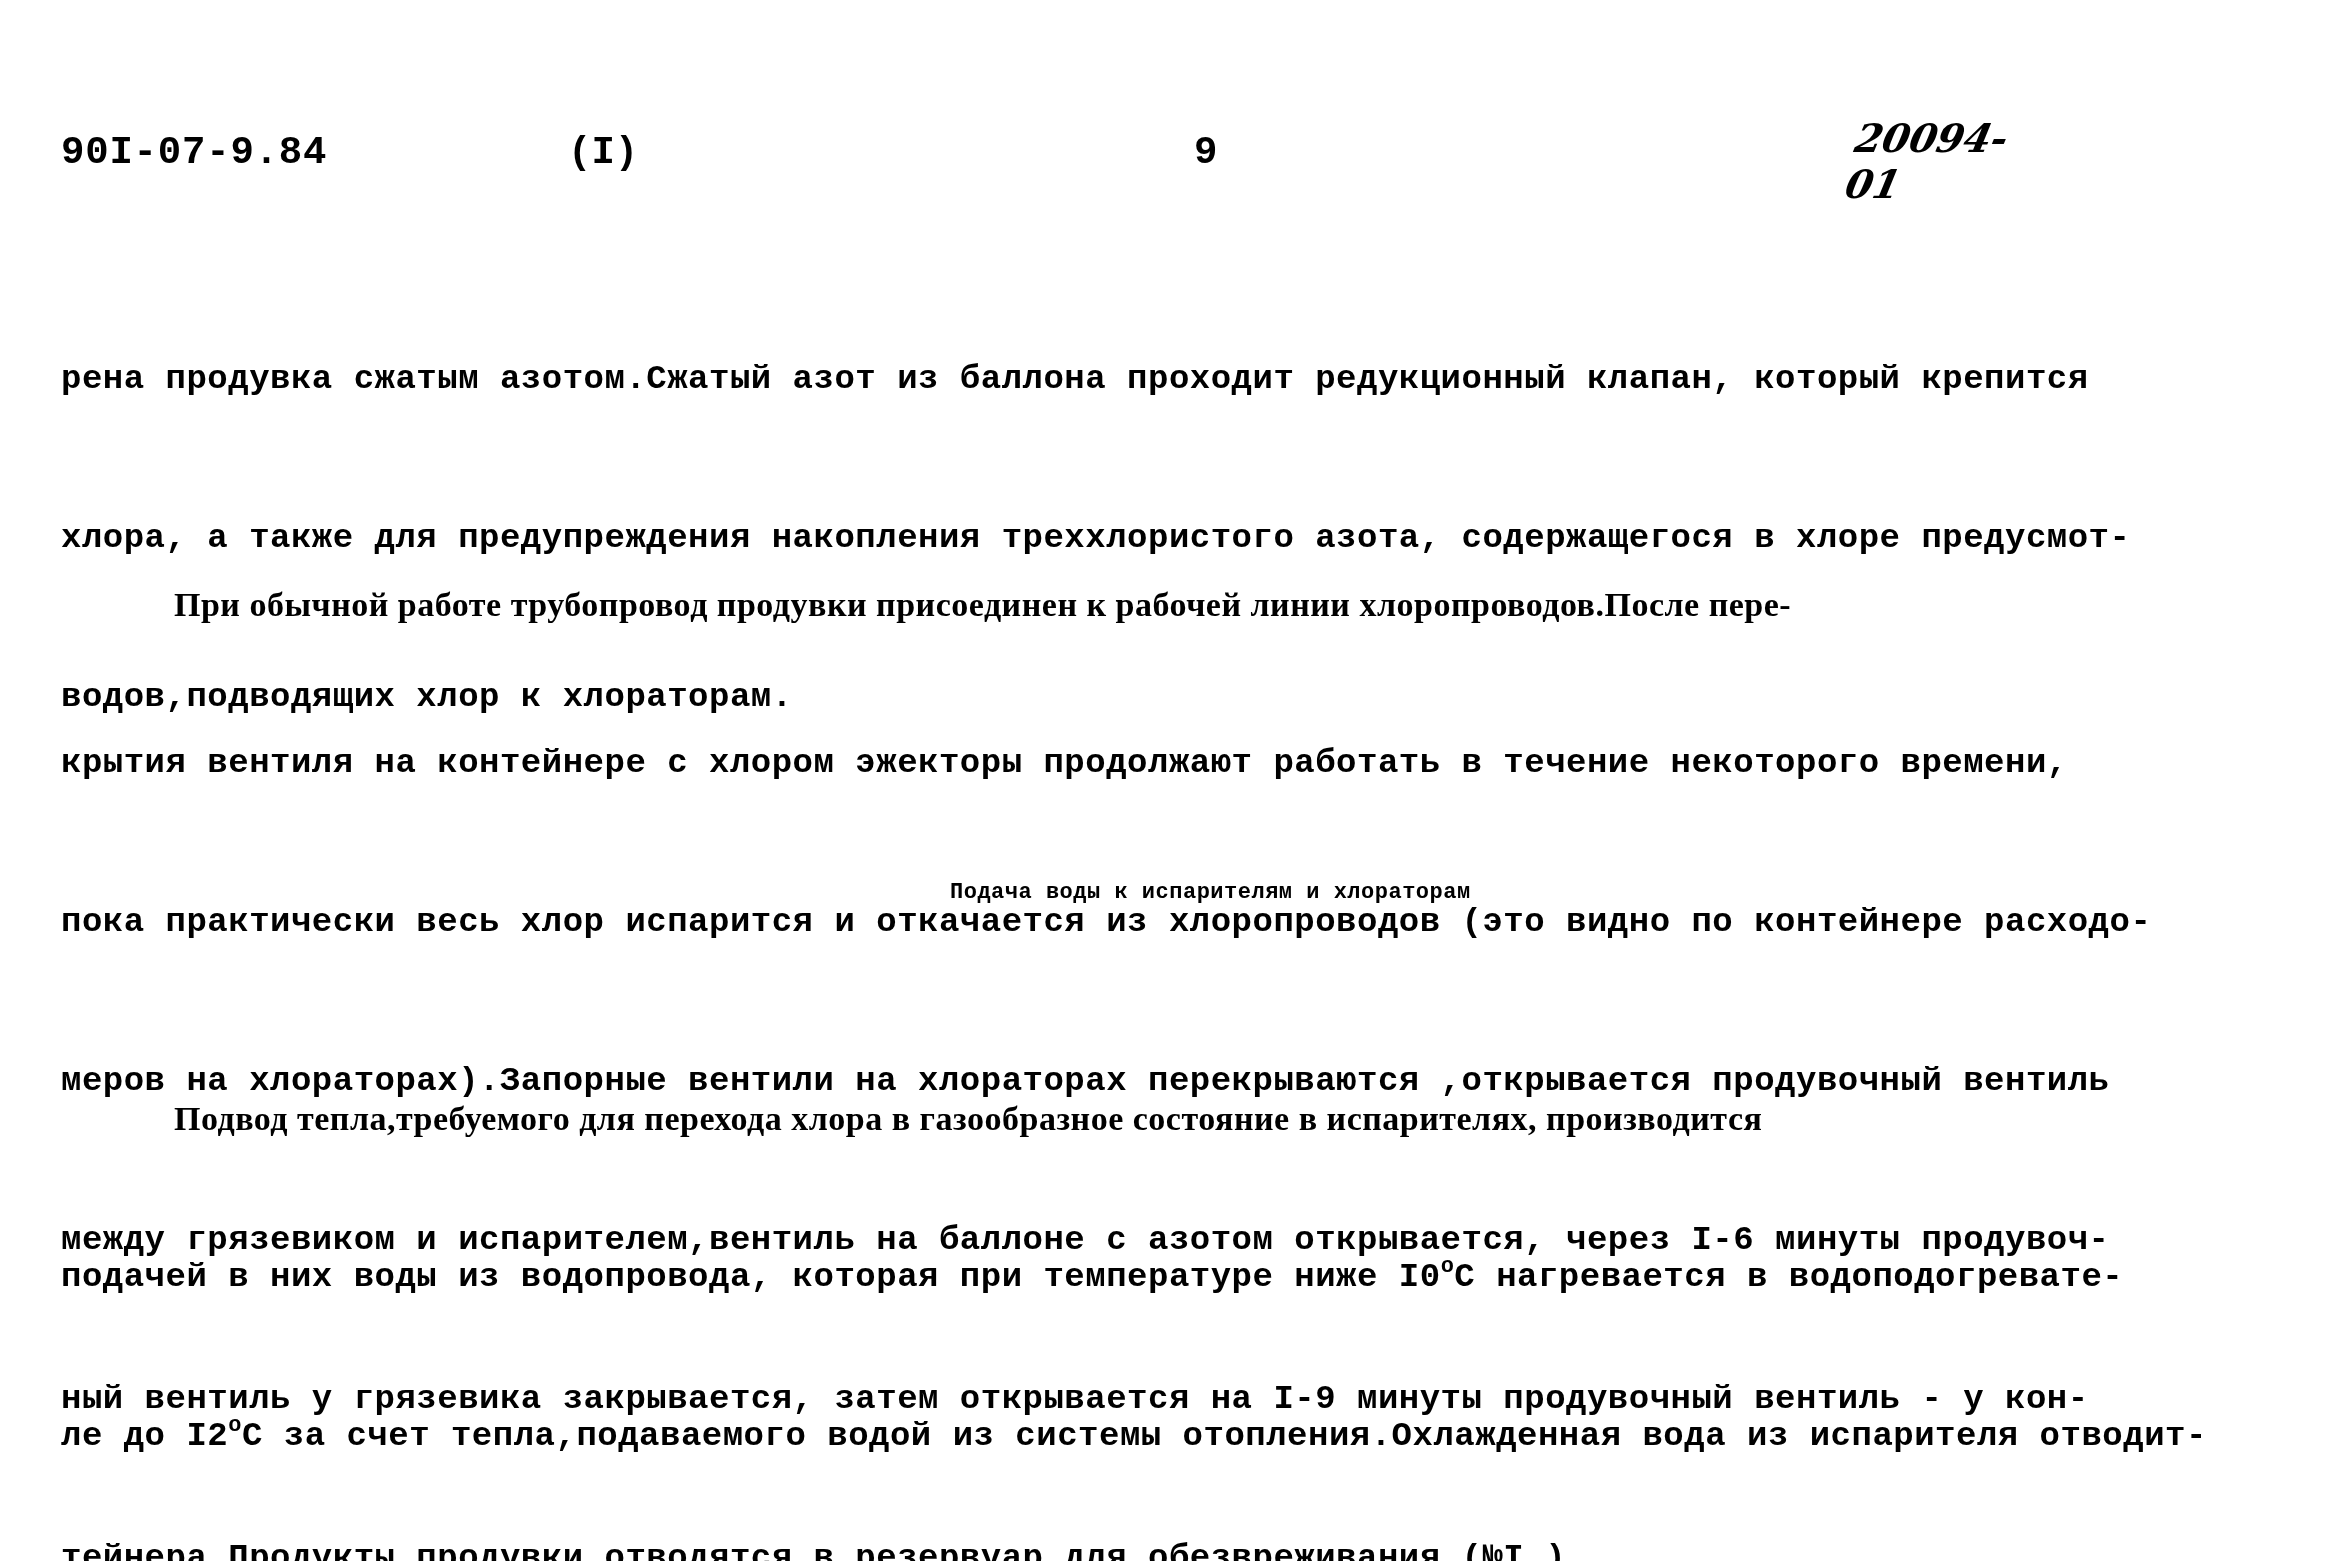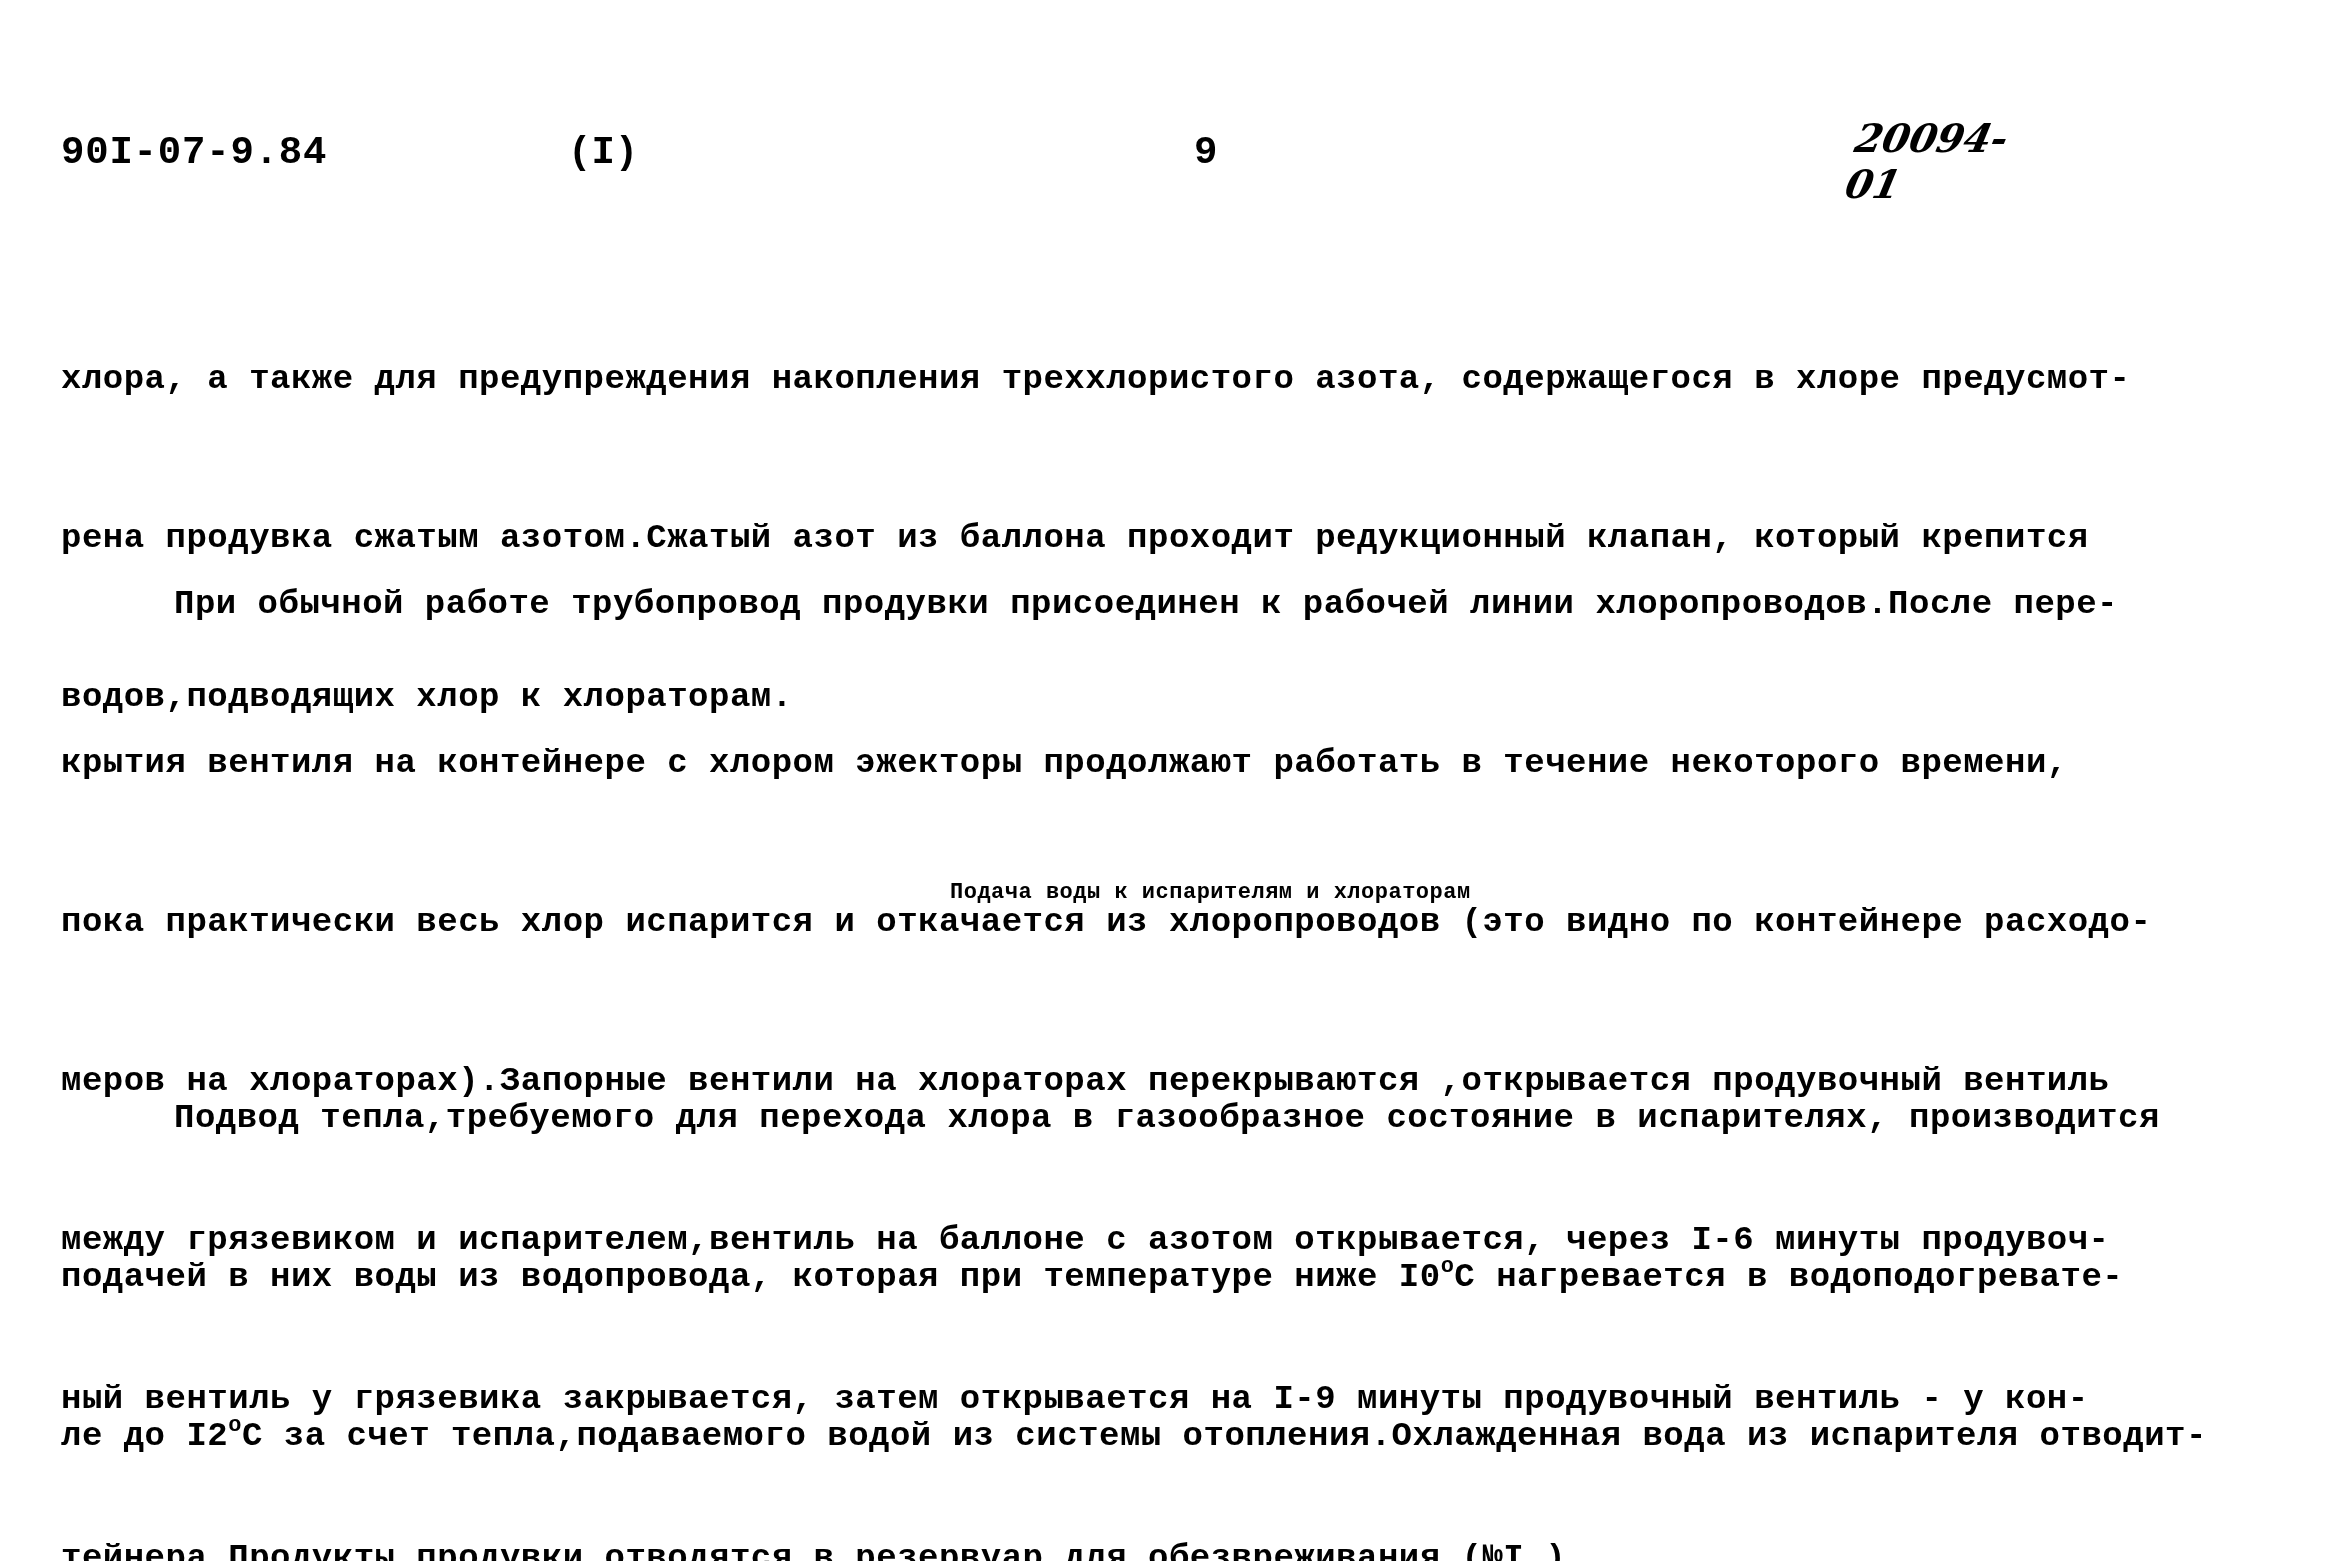--- a/index.html
+++ b/index.html
@@ -62,20 +62,21 @@
       line-height: 53px;
       white-space: pre;
       letter-spacing: 0.5px;
     }
     .line {
       display: block;
       height: 53px;
     }
     .indent {
       padding-left: 113px;
+      font-family: Liberation Serif, serif;
     }
     #para1 { top: 247px; }
     #para2 { top: 472px; }
     #para3 { top: 986px; }
     .section-heading {
       position: absolute;
       top: 880px;
       left: 950px;
       font-size: 22px;
       font-weight: bold;
@@ -92,22 +93,22 @@
 <body>
 
 <div class="page-header">
   <span class="hdr-doc-code">90I-07-9.84</span>
   <span class="hdr-part">(I)</span>
   <span class="hdr-page-num">9</span>
   <span class="hdr-inventory">20094-01</span>
 </div>
 
 <div class="body-text" id="para1">
+  <span class="line">рена продувка сжатым азотом.Сжатый азот из баллона проходит редукционный клапан, который крепится</span>
   <span class="line">хлора, а также для предупреждения накопления треххлористого азота, содержащегося в хлоре предусмот-</span>
-  <span class="line">рена продувка сжатым азотом.Сжатый азот из баллона проходит редукционный клапан, который крепится</span>
   <span class="line">водов,подводящих хлор к хлораторам.</span>
 </div>
 
 <div class="body-text" id="para2">
   <span class="line indent">При обычной работе трубопровод продувки присоединен к рабочей линии хлоропроводов.После пере-</span>
   <span class="line">крытия вентиля на контейнере с хлором эжекторы продолжают работать в течение некоторого времени,</span>
   <span class="line">пока практически весь хлор испарится и откачается из хлоропроводов (это видно по контейнере расходо-</span>
   <span class="line">меров на хлораторах).Запорные вентили на хлораторах перекрываются ,открывается продувочный вентиль</span>
   <span class="line">между грязевиком и испарителем,вентиль на баллоне с азотом открывается, через I-6 минуты продувоч-</span>
   <span class="line">ный вентиль у грязевика закрывается, затем открывается на I-9 минуты продувочный вентиль - у кон-</span>

